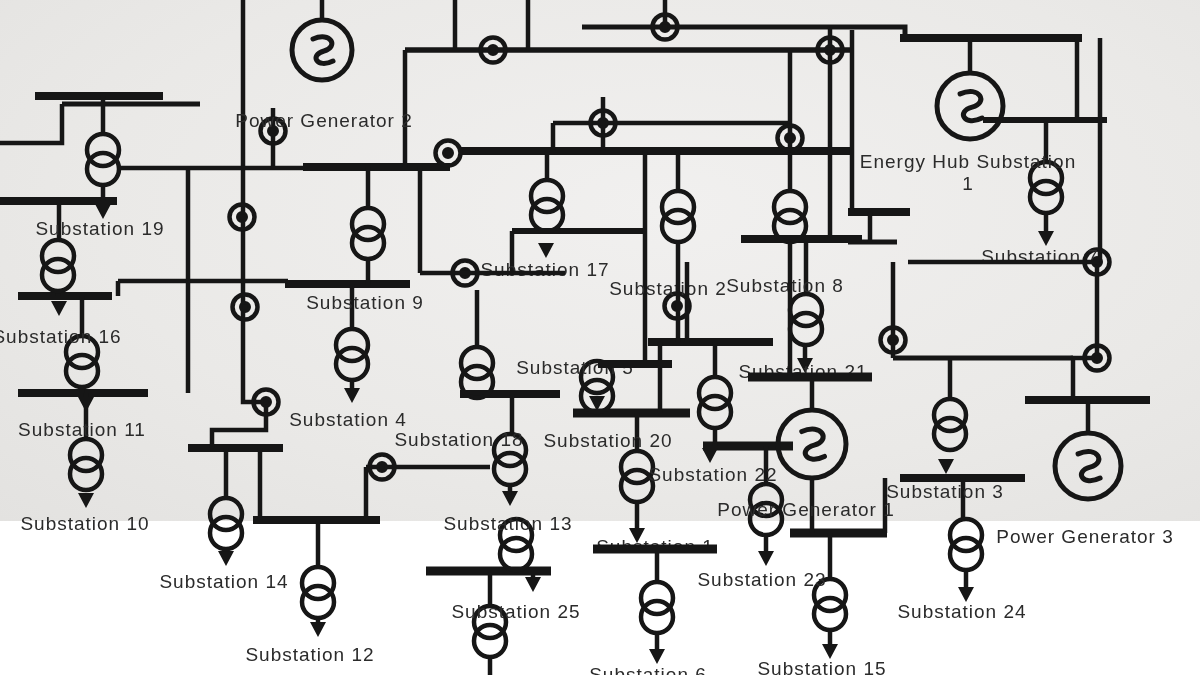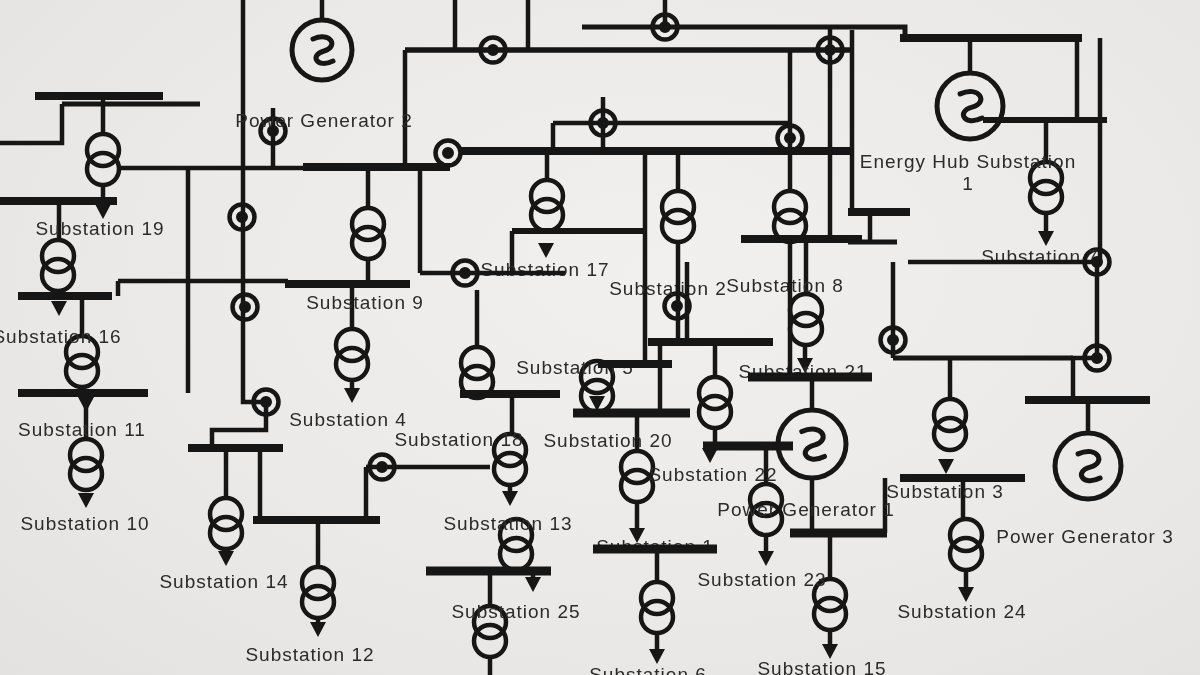--- a/index.html
+++ b/index.html
@@ -1,17 +1,17 @@
 <!DOCTYPE html>
 <html><head>
 <meta charset="utf-8">
 <style>
   html,body{margin:0;padding:0}
   body{width:1200px;height:675px;overflow:hidden;font-family:"Liberation Sans",sans-serif}
-  .stage{position:relative;width:1200px;height:675px;
+  .stage{position:relative;width:1200px;height:521px;
     background:radial-gradient(ellipse at 55% 40%, #f1f0ef 0%, #eae9e7 60%, #e3e2e0 100%);}
   svg{position:absolute;left:0;top:0}
   svg text{font-family:"Liberation Sans","DejaVu Sans",sans-serif;letter-spacing:1px}
 </style>
 </head>
 <body>
 
 <div class="stage">
   <svg id="grid-svg" width="1200" height="675" viewBox="0 0 1200 675">
       <rect x="35" y="92" width="128" height="8" fill="#161616"></rect>

